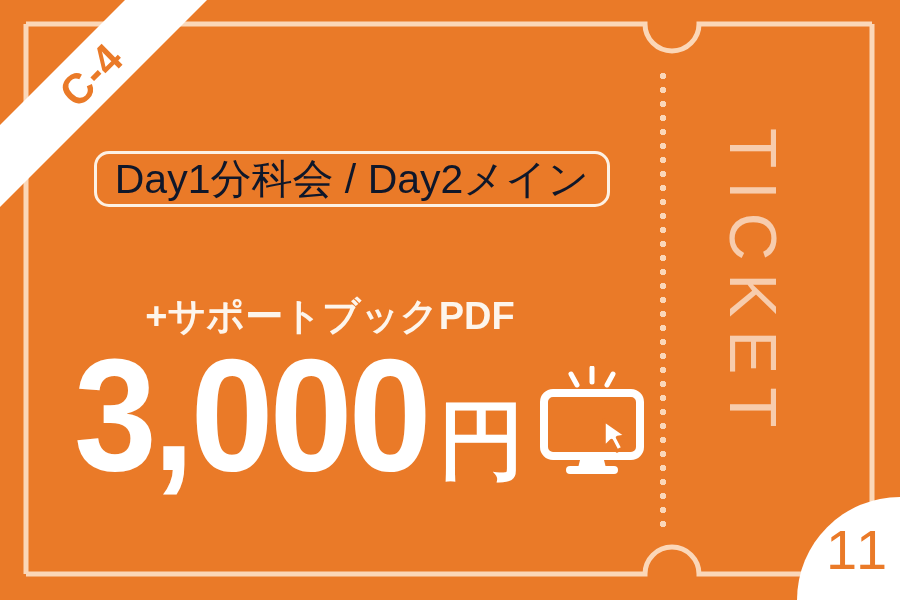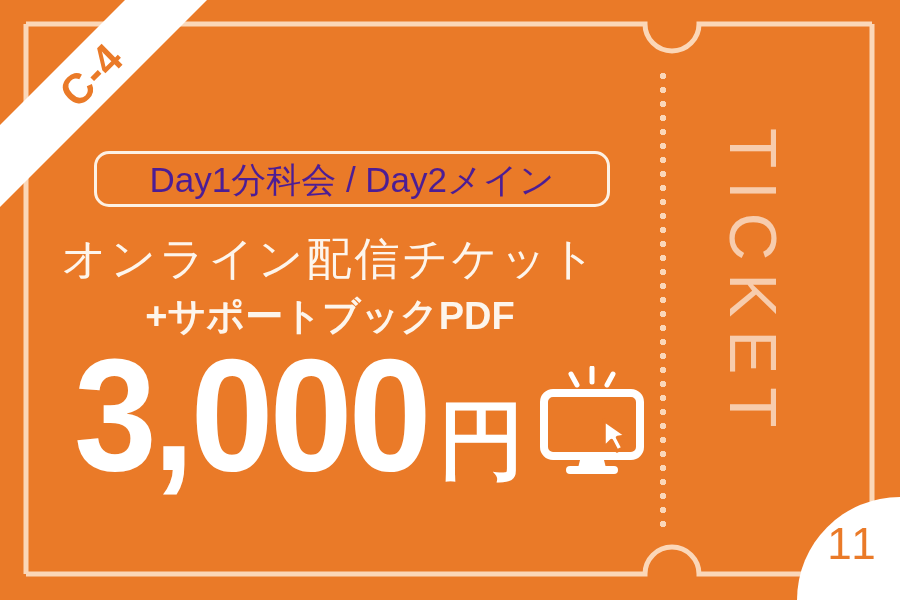--- a/index.html
+++ b/index.html
@@ -105,23 +105,23 @@
     height: 56px;
     box-sizing: border-box;
     border: 3px solid #fdf1e4;
     border-radius: 15px;
     display: flex;
     align-items: center;
     justify-content: center;
   }
   .pill-label {
     font-family: "Liberation Sans", "DejaVu Sans", sans-serif;
-    font-size: 35px;
+    font-size: 41px;
     font-weight: 400;
-    color: #4c1d95;
+    color: #0f172a;
     letter-spacing: 0px;
     line-height: 1;
     white-space: nowrap;
   }
 
   .headline {
     position: absolute;
     left: 0;
     top: 234px;
     width: 660px;
@@ -194,21 +194,21 @@
     border-radius: 50%;
     background: #ffffff;
   }
   .corner-number {
     position: absolute;
     left: 826px;
     top: 522px;
     width: 54px;
     text-align: center;
     font-family: "Liberation Sans", "DejaVu Sans", sans-serif;
-    font-size: 44px;
+    font-size: 56px;
     font-weight: 400;
     color: #ea7a28;
     line-height: 1;
     letter-spacing: 3px;
   }
 </style>
 </head>
 <body>
 
 <div id="ticket">
@@ -227,21 +227,20 @@
   <div class="perf"></div>
 
   <div class="ticket-word">TICKET</div>
 
   <div class="content">
 
     <div class="pill">
       <span class="pill-label">Day1分科会 / Day2メイン</span>
     </div>
 
-    <div class="headline">オンライン配信チケット</div>
 
     <div class="subhead">+サポートブックPDF</div>
 
     <div class="price-row">
       <span class="price-amount">3,000</span>
       <span class="price-unit">円</span>
 
       <span class="monitor-icon">
         <svg width="108" height="110" viewBox="0 0 108 110" fill="none">
 

